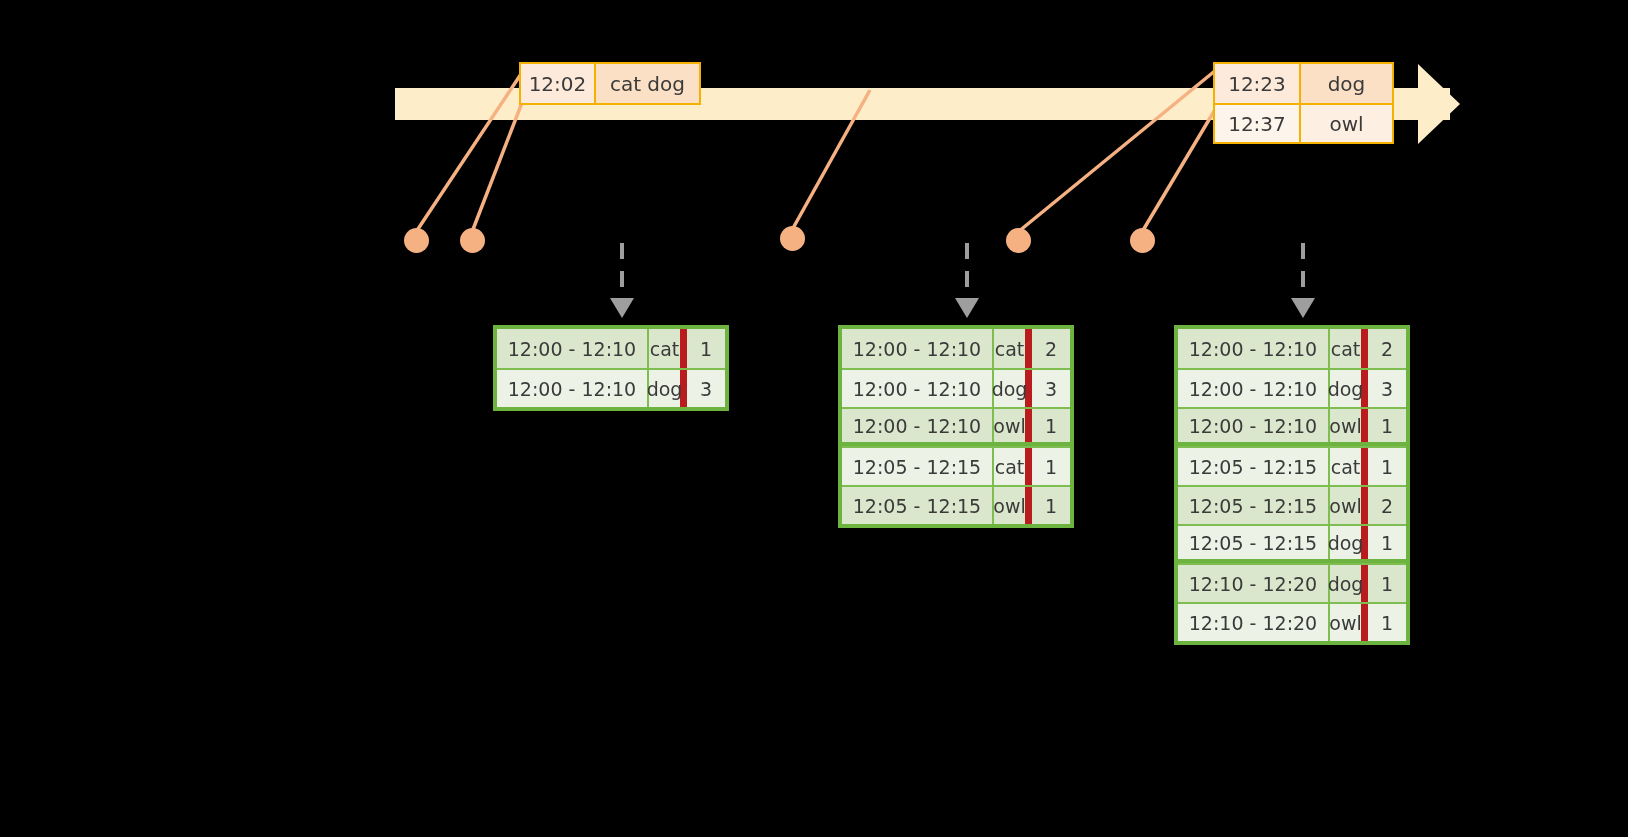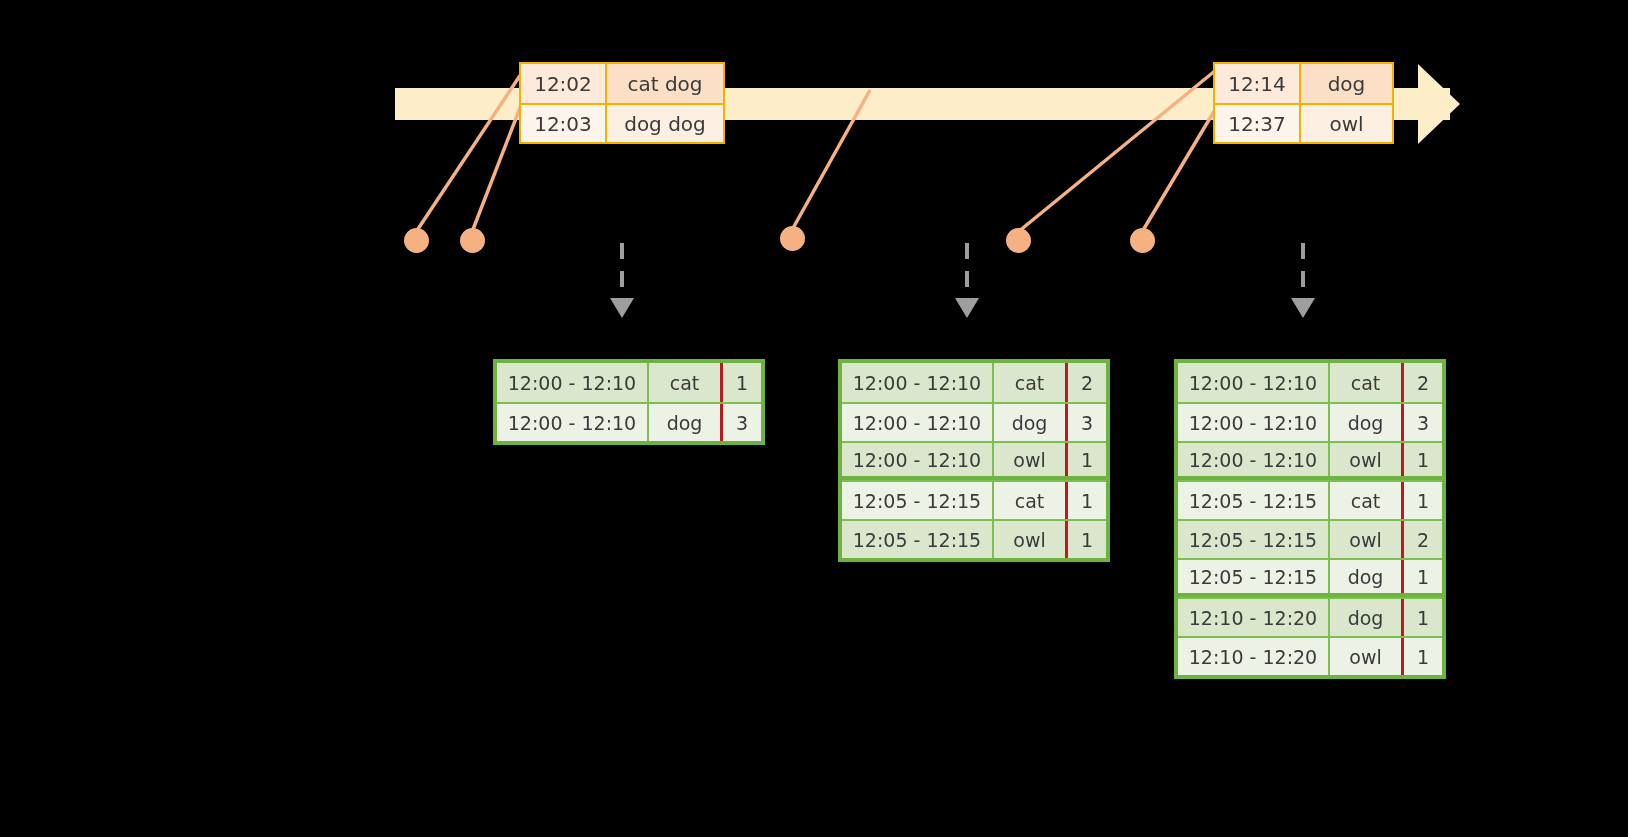--- a/index.html
+++ b/index.html
@@ -70,60 +70,59 @@
   }
   .ev-text {
     flex: 1;
     display: flex; align-items: center; justify-content: center;
     font-size: 20px;
     color: #3a3a3a;
     padding: 0 14px;
     white-space: nowrap;
   }
 
-  #event-box-1 { left: 519px; top: 62px; width: 206px; text-align: right; }
+  #event-box-1 { left: 519px; top: 62px; width: 182px; text-align: right; }
   #event-box-2 { left: 866px; top: 82px; width: 204px; }
   #event-box-3 { left: 1213px; top: 62px; width: 181px; }
 
   
   .dot {
     position: absolute;
     width: 25px; height: 25px;
     border-radius: 50%;
     background: #f6b183;
     z-index: 4;
   }
 
   
   .result-table {
     position: absolute;
     border: 4px solid #6db33f;
     background: #e9f0e1;
     display: flex;
     flex-direction: column;
     z-index: 3;
-    margin-top: 34px;
   }
   .res-row {
     display: flex;
     height: 39px;
     align-items: stretch;
   }
   .res-row.shade .rc { background: #dbe7cd; }
   .res-row.light .rc { background: #edf2e7; }
   .res-row + .res-row { border-top: 2px solid #7ebd4f; }
   .res-row.group-end { border-bottom: 4px solid #6db33f; }
   .rc {
     display: flex; align-items: center; justify-content: center;
     font-size: 19px;
     color: #3a3a3a;
     white-space: nowrap;
   }
   .rc-window { width: 152px; border-right: 2px solid #7ebd4f; }
-  .rc-word   { width: 74px;  border-right: 3px solid #b91c1c; }
+  .rc-word   { width: 38px;  border-right: 7px solid #b91c1c; }
   .rc-count  { width: 38px; }
 
   #result-table-1 { left: 493px; top: 325px; }
   #result-table-2 { left: 838px; top: 325px; }
   #result-table-3 { left: 1174px; top: 325px; }
 
   
   #overlay {
     position: absolute;
     left: 0; top: 0;
@@ -167,30 +166,26 @@
   <div class="dot" style="left:460px;  top:228px;"></div>
   <div class="dot" style="left:780px;  top:226px;"></div>
   <div class="dot" style="left:1006px; top:228px;"></div>
   <div class="dot" style="left:1130px; top:228px;"></div>
 
   <div class="event-box" id="event-box-1">
     <div class="event-row alt">
       <div class="ev-time">12:02</div>
       <div class="ev-text">cat dog</div>
     </div>
-    <div class="event-row plain">
-      <div class="ev-time">12:03</div>
-      <div class="ev-text">dog dog</div>
-    </div>
   </div>
 
 
   <div class="event-box" id="event-box-3">
     <div class="event-row alt">
-      <div class="ev-time">12:14</div>
+      <div class="ev-time">12:23</div>
       <div class="ev-text">dog</div>
     </div>
     <div class="event-row plain">
       <div class="ev-time">12:37</div>
       <div class="ev-text">owl</div>
     </div>
   </div>
 
   <div class="result-table" id="result-table-1">
     <div class="res-row shade">

